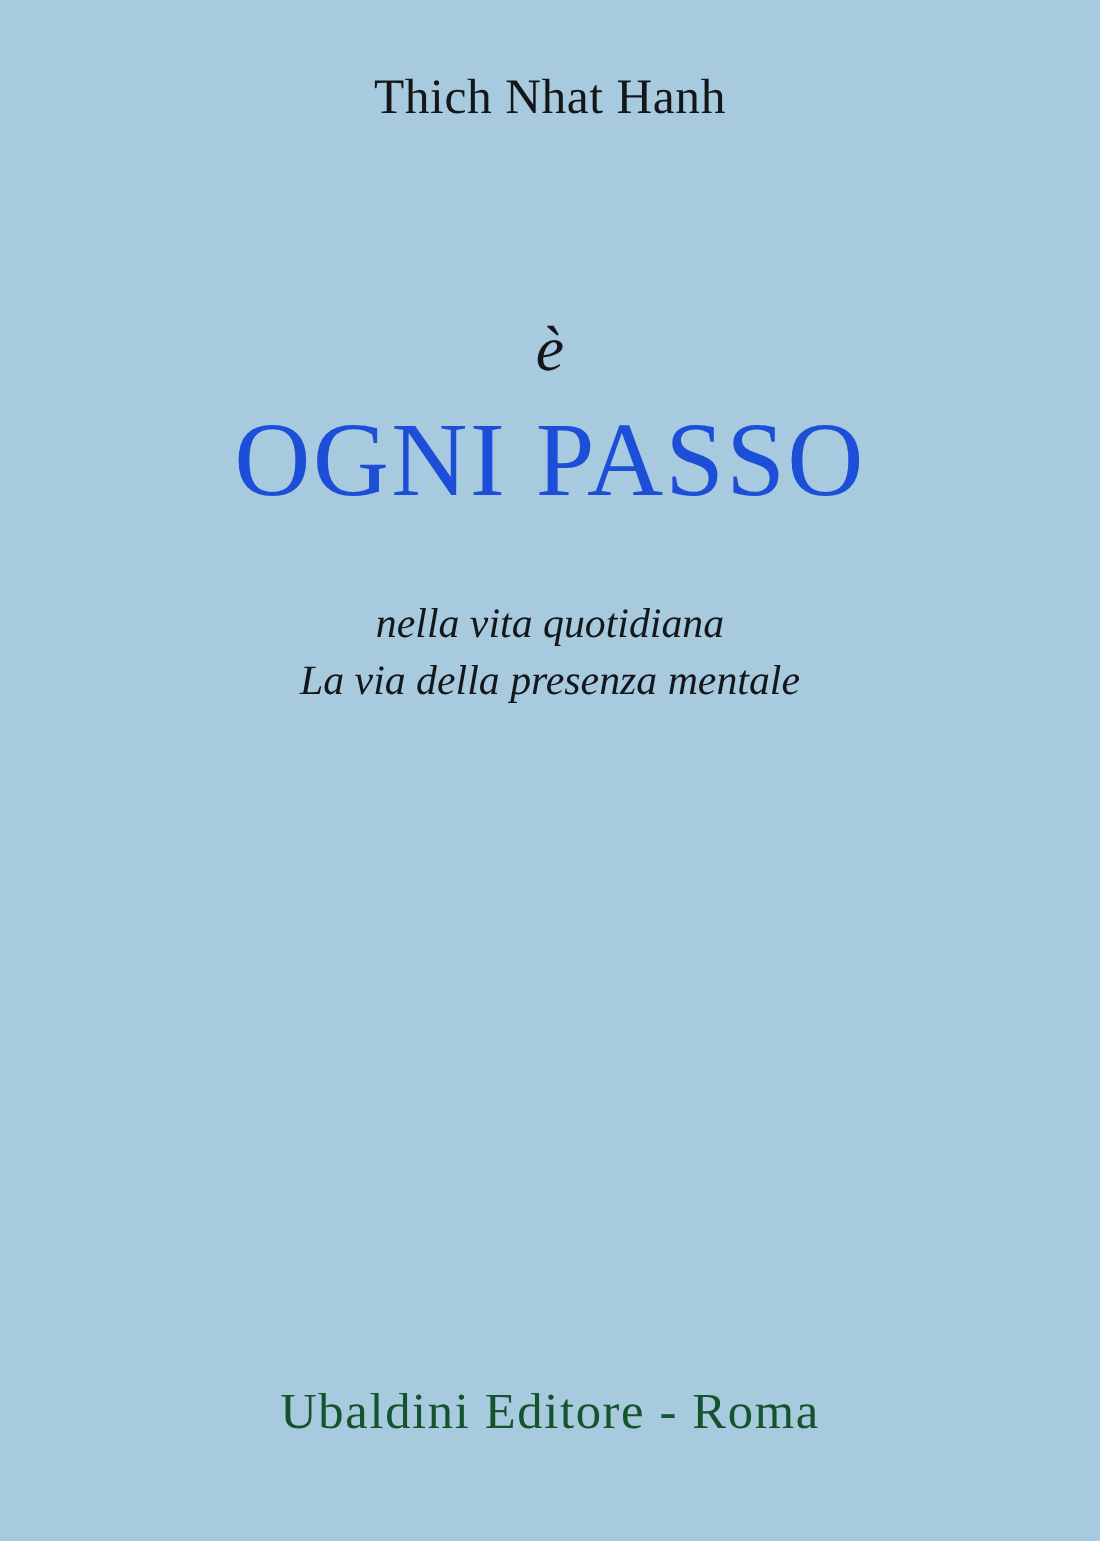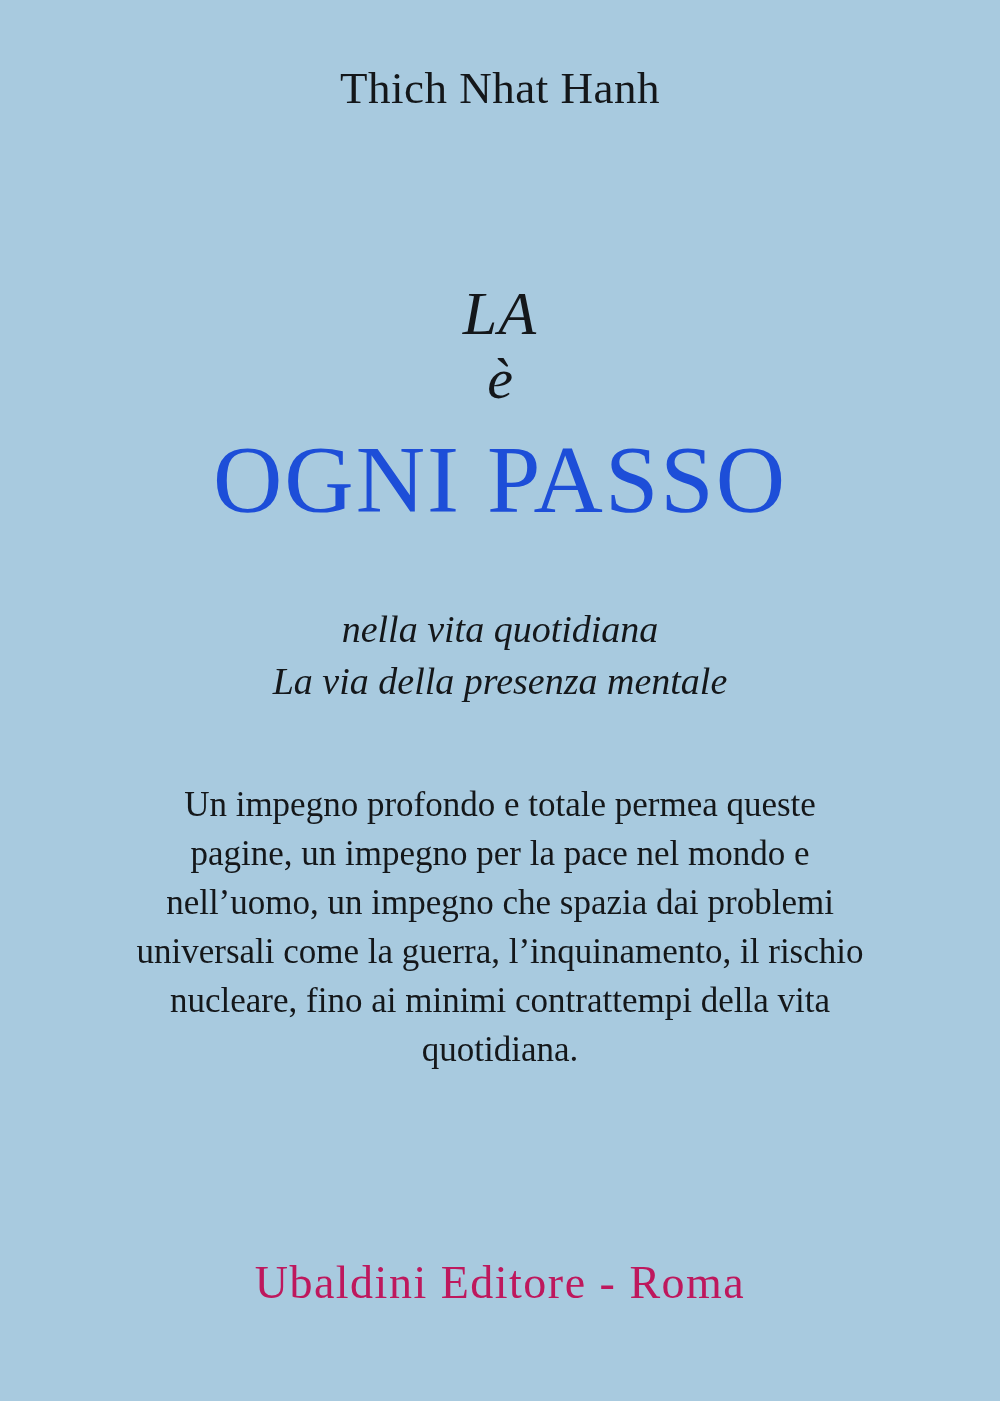--- a/index.html
+++ b/index.html
@@ -84,39 +84,37 @@
     color: #14171a;
   }
   .publisher {
     position: absolute;
     bottom: 92px;
     left: 0;
     right: 0;
     text-align: center;
     font-size: 46px;
     letter-spacing: 1.5px;
-    color: #be185d;
+    color: #14532d;
     font-family: "Liberation Serif", serif;
   }
 </style>
 </head>
 <body>
 
 <div class="cover">
 
   <div class="author">Thich Nhat Hanh</div>
 
   <div class="title-block">
-    <div class="title-la">LA</div>
     <div class="title-e">è</div>
     <div class="title-main2">OGNI PASSO</div>
   </div>
 
   <div class="subtitle">
     <div>nella vita quotidiana</div>
     <div>La via della presenza mentale</div>
   </div>
 
-  <div class="blurb">Un impegno profondo e totale permea queste pagine, un impegno per la pace nel mondo e nell’uomo, un impegno che spazia dai problemi universali come la guerra, l’inquinamento, il rischio nucleare, fino ai minimi contrattempi della vita quotidiana.</div>
 
   <div class="publisher">Ubaldini Editore - Roma</div>
 
 </div>
 
 </body></html>

